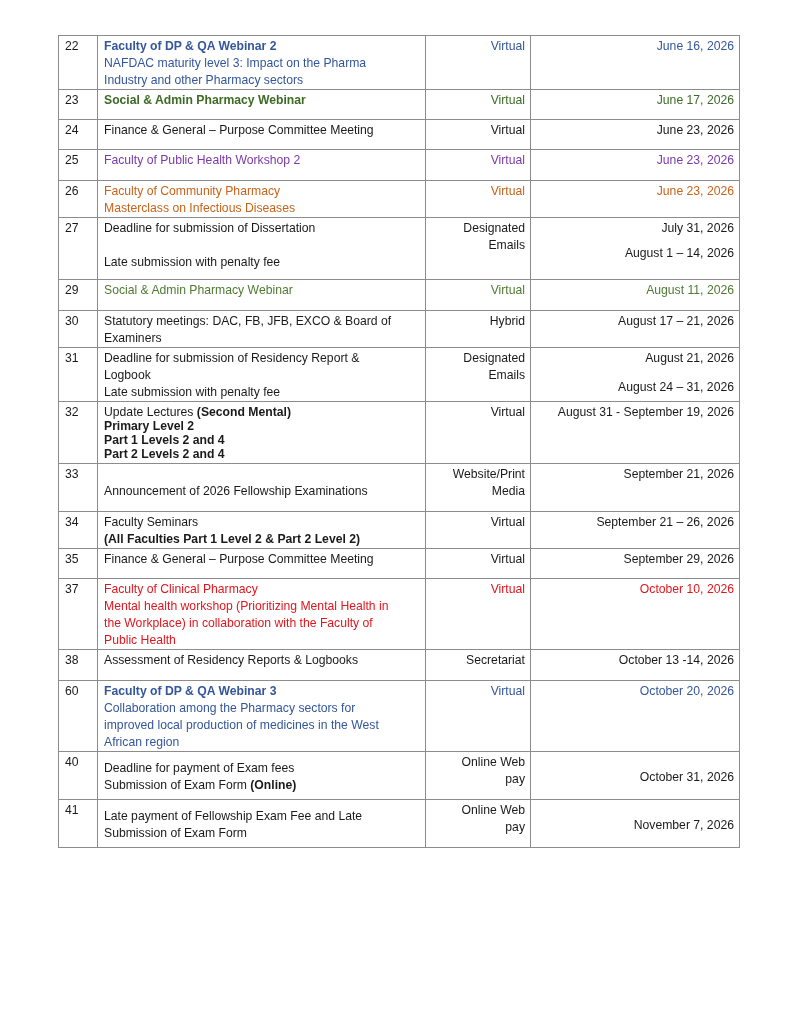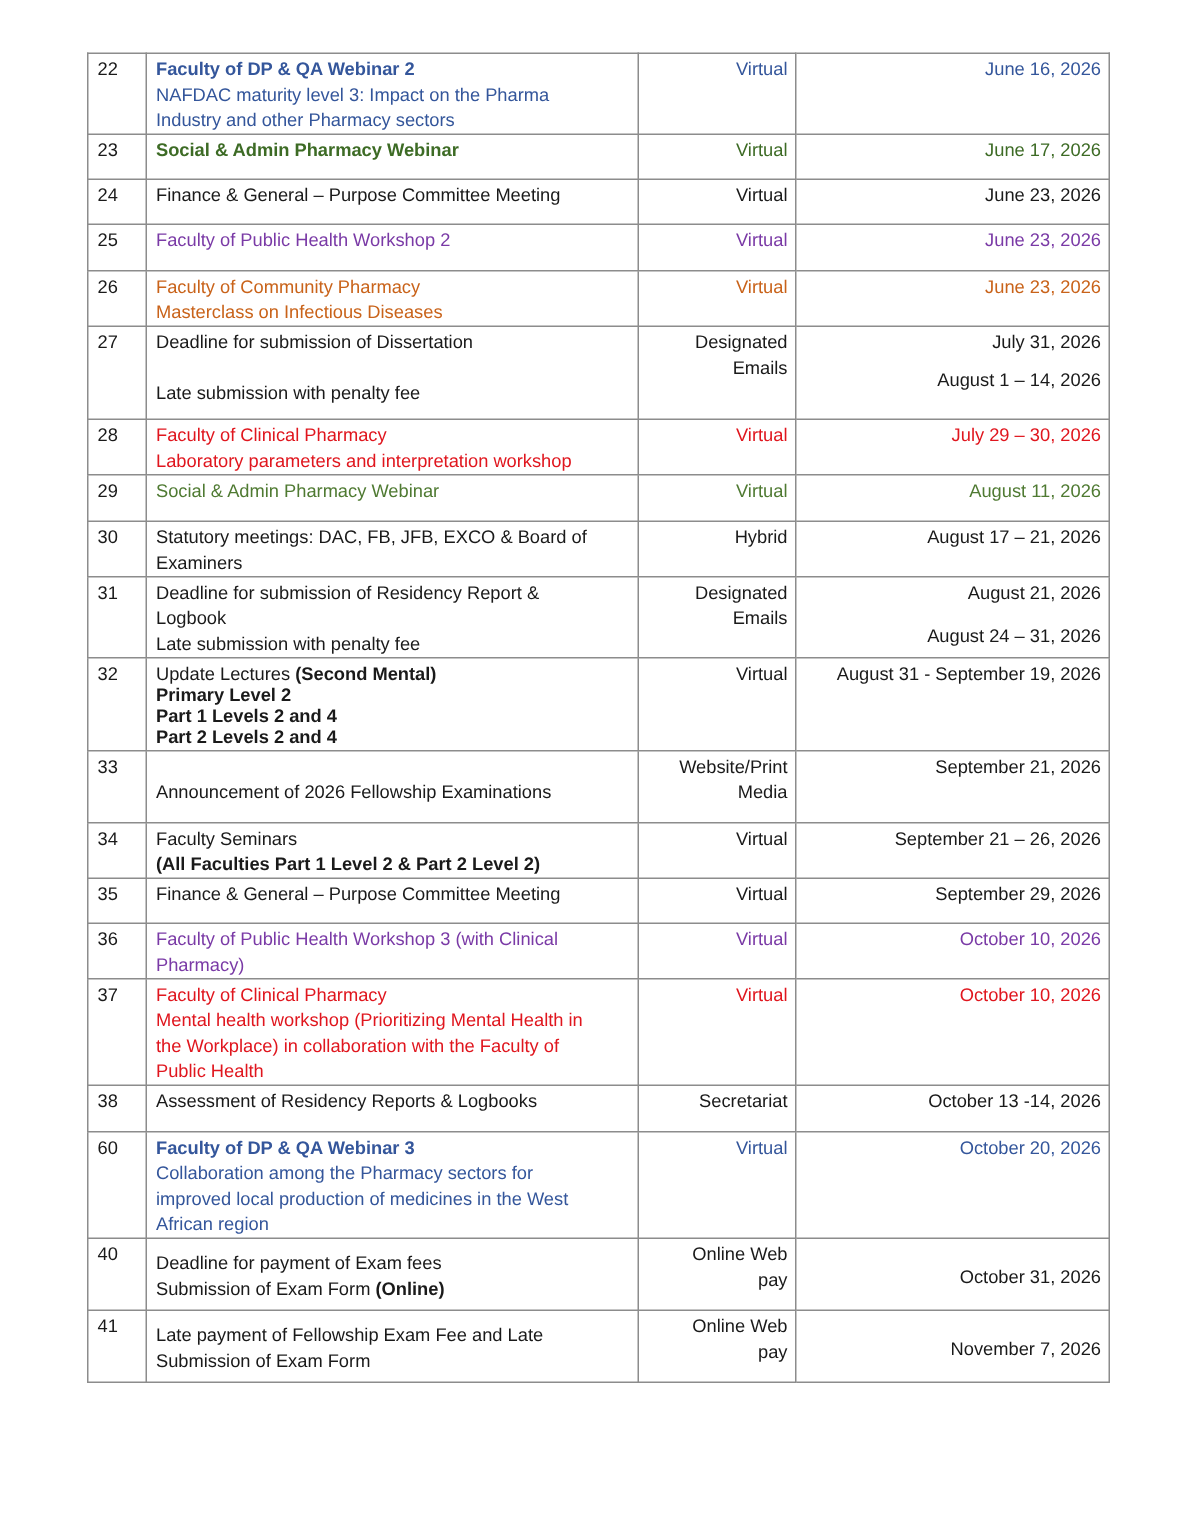--- a/index.html
+++ b/index.html
@@ -106,33 +106,20 @@
         <span class="ln">Designated</span>
         <span class="ln">Emails</span>
       </td>
       <td class="date">
         <span class="ln">July 31, 2026</span>
         <span class="gap-sm"></span>
         <span class="ln">August 1 – 14, 2026</span>
       </td>
     </tr>
 
-    <tr style="height:34px">
-      <td class="num">28</td>
-      <td class="desc red">
-        <span class="ln">Faculty of Clinical Pharmacy</span>
-        <span class="ln">Laboratory parameters and interpretation workshop</span>
-      </td>
-      <td class="venue red">
-          <span class="ln">Virtual</span>
-        </td>
-      <td class="date red">
-          <span class="ln">July 29 – 30, 2026</span>
-        </td>
-    </tr>
 
     <tr style="height:31px">
       <td class="num">29</td>
       <td class="desc olive">
           <span class="ln">Social &amp; Admin Pharmacy Webinar</span>
         </td>
       <td class="venue olive">
           <span class="ln">Virtual</span>
         </td>
       <td class="date olive">
@@ -223,33 +210,20 @@
           <span class="ln">Finance &amp; General – Purpose Committee Meeting</span>
         </td>
       <td class="venue">
           <span class="ln">Virtual</span>
         </td>
       <td class="date">
           <span class="ln">September 29, 2026</span>
         </td>
     </tr>
 
-    <tr style="height:35px">
-      <td class="num">36</td>
-      <td class="desc purple">
-        <span class="ln">Faculty of Public Health Workshop 3 (with Clinical</span>
-        <span class="ln">Pharmacy)</span>
-      </td>
-      <td class="venue purple">
-          <span class="ln">Virtual</span>
-        </td>
-      <td class="date purple">
-          <span class="ln">October 10, 2026</span>
-        </td>
-    </tr>
 
     <tr style="height:69px">
       <td class="num">37</td>
       <td class="desc red">
         <span class="ln">Faculty of Clinical Pharmacy</span>
         <span class="ln">Mental health workshop (Prioritizing Mental Health in</span>
         <span class="ln">the Workplace) in collaboration with the Faculty of</span>
         <span class="ln">Public Health</span>
       </td>
       <td class="venue red">

